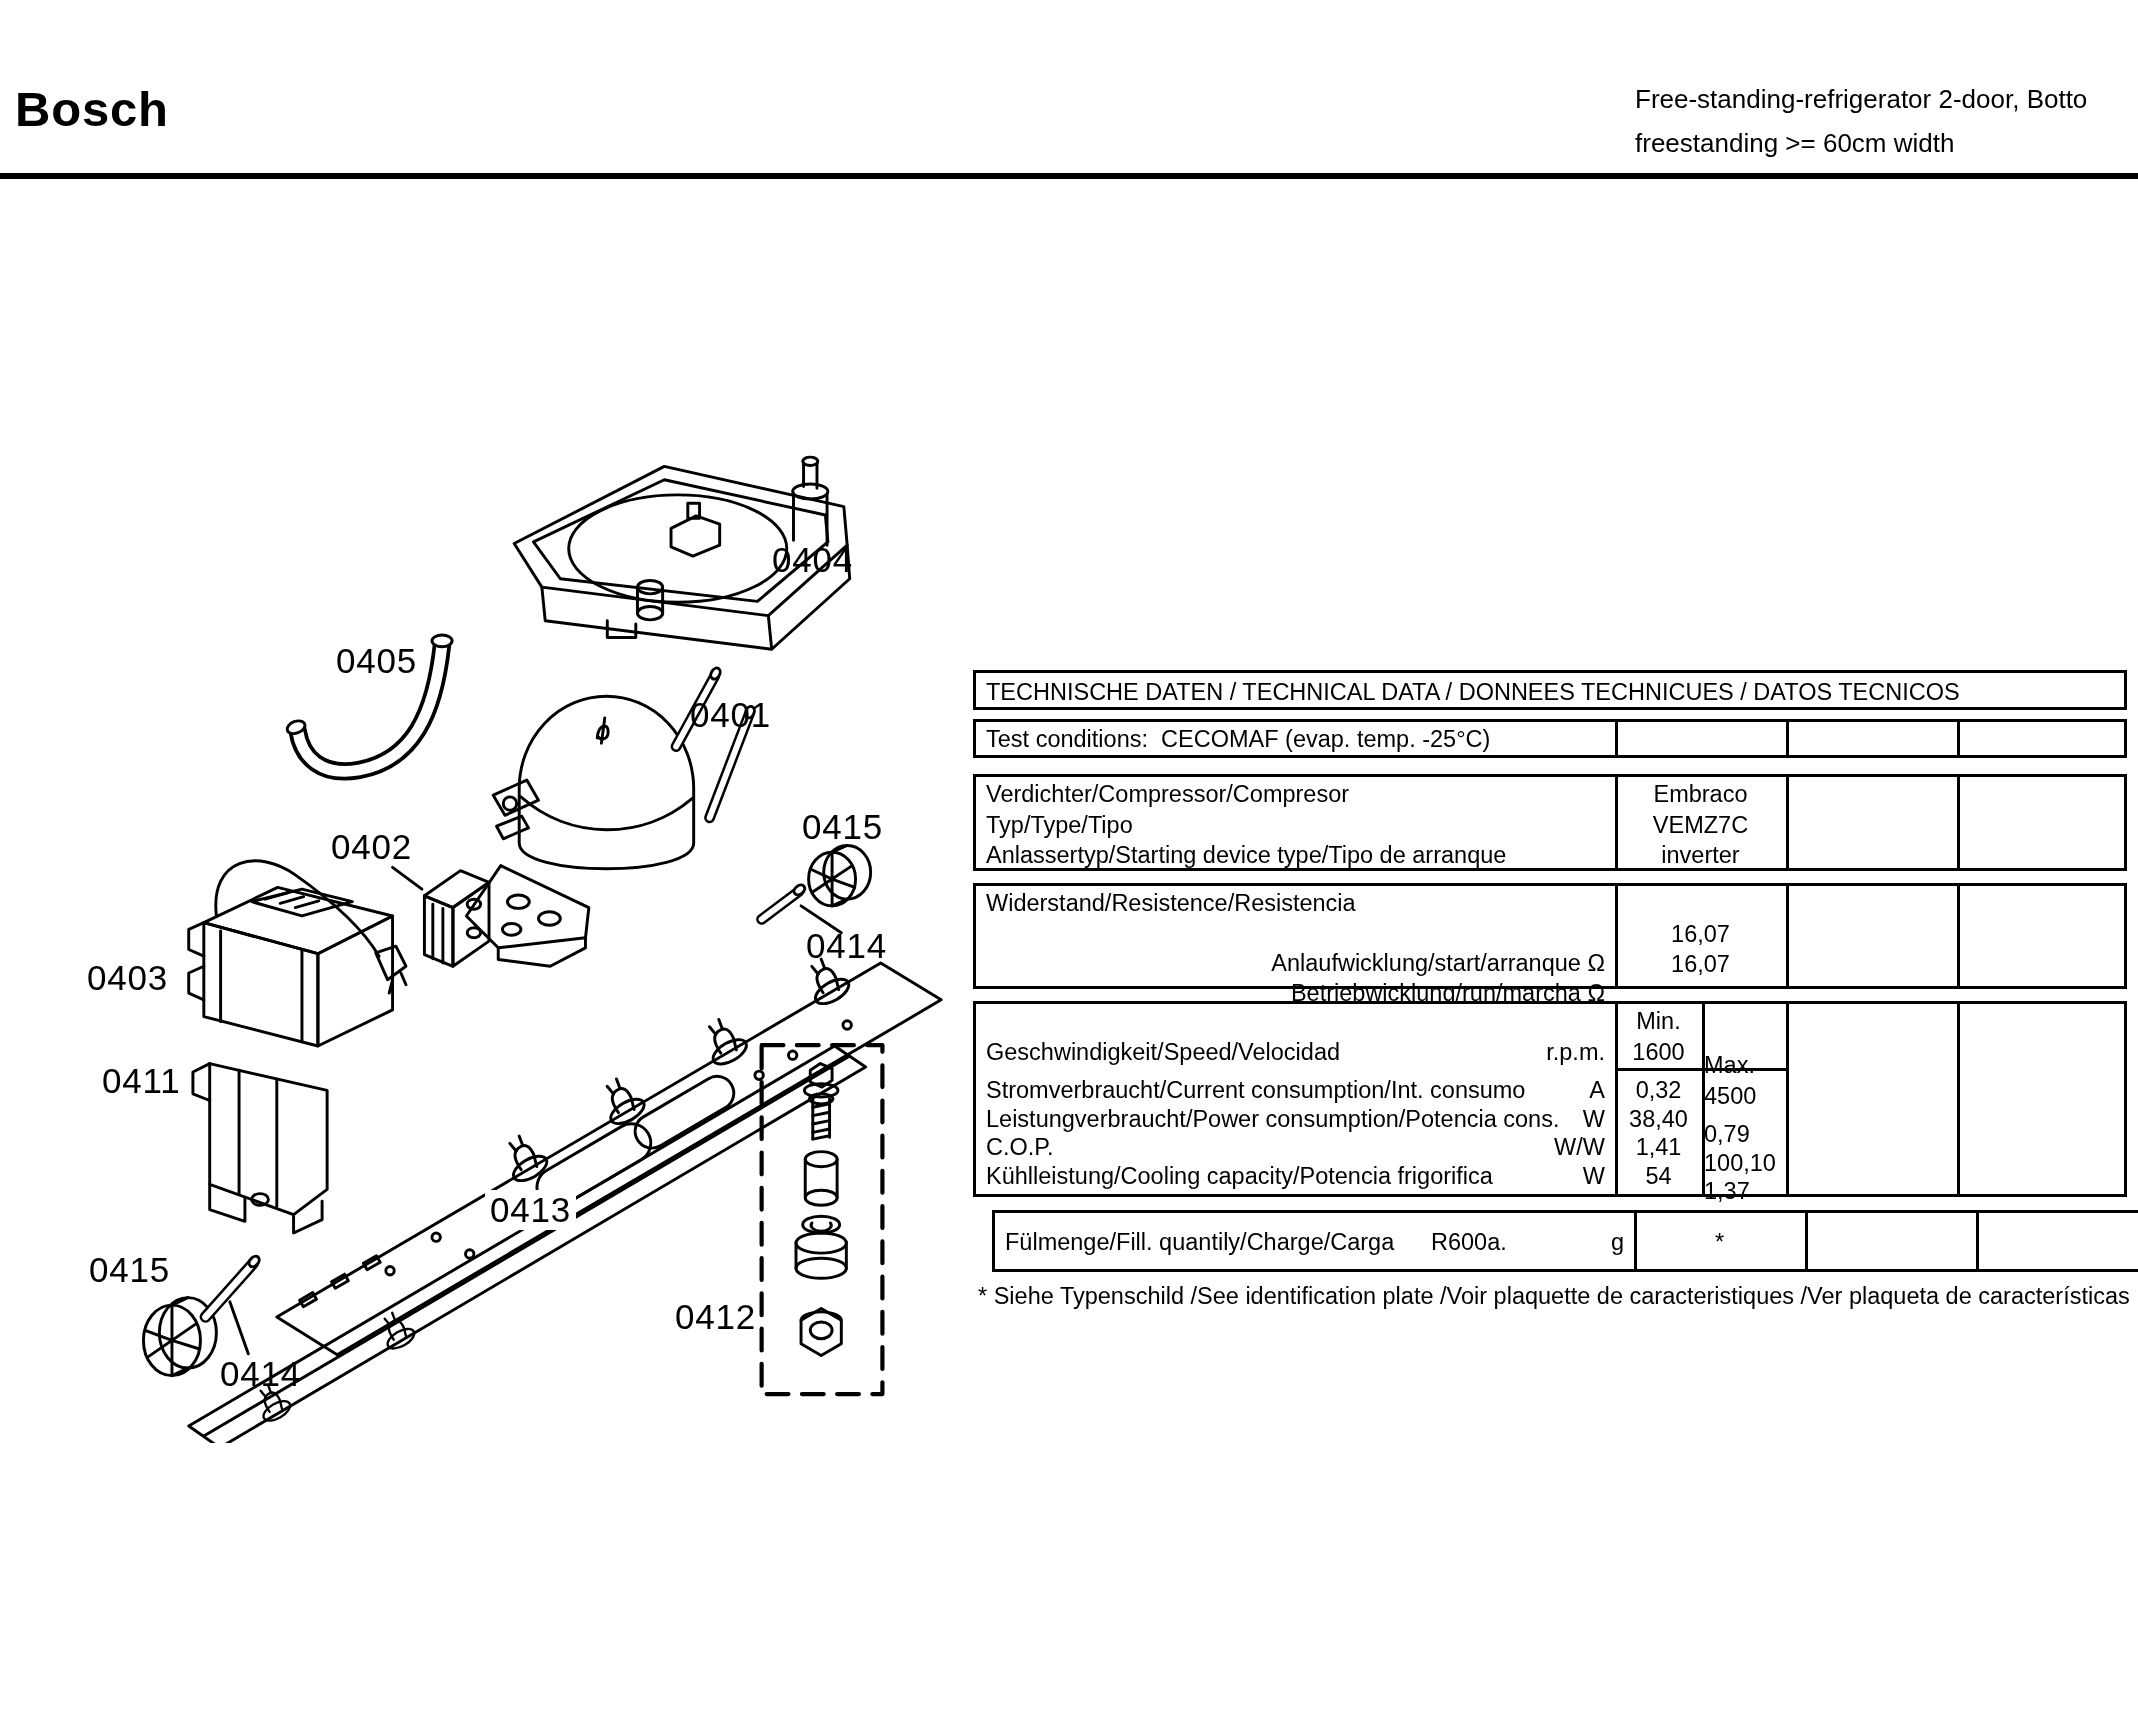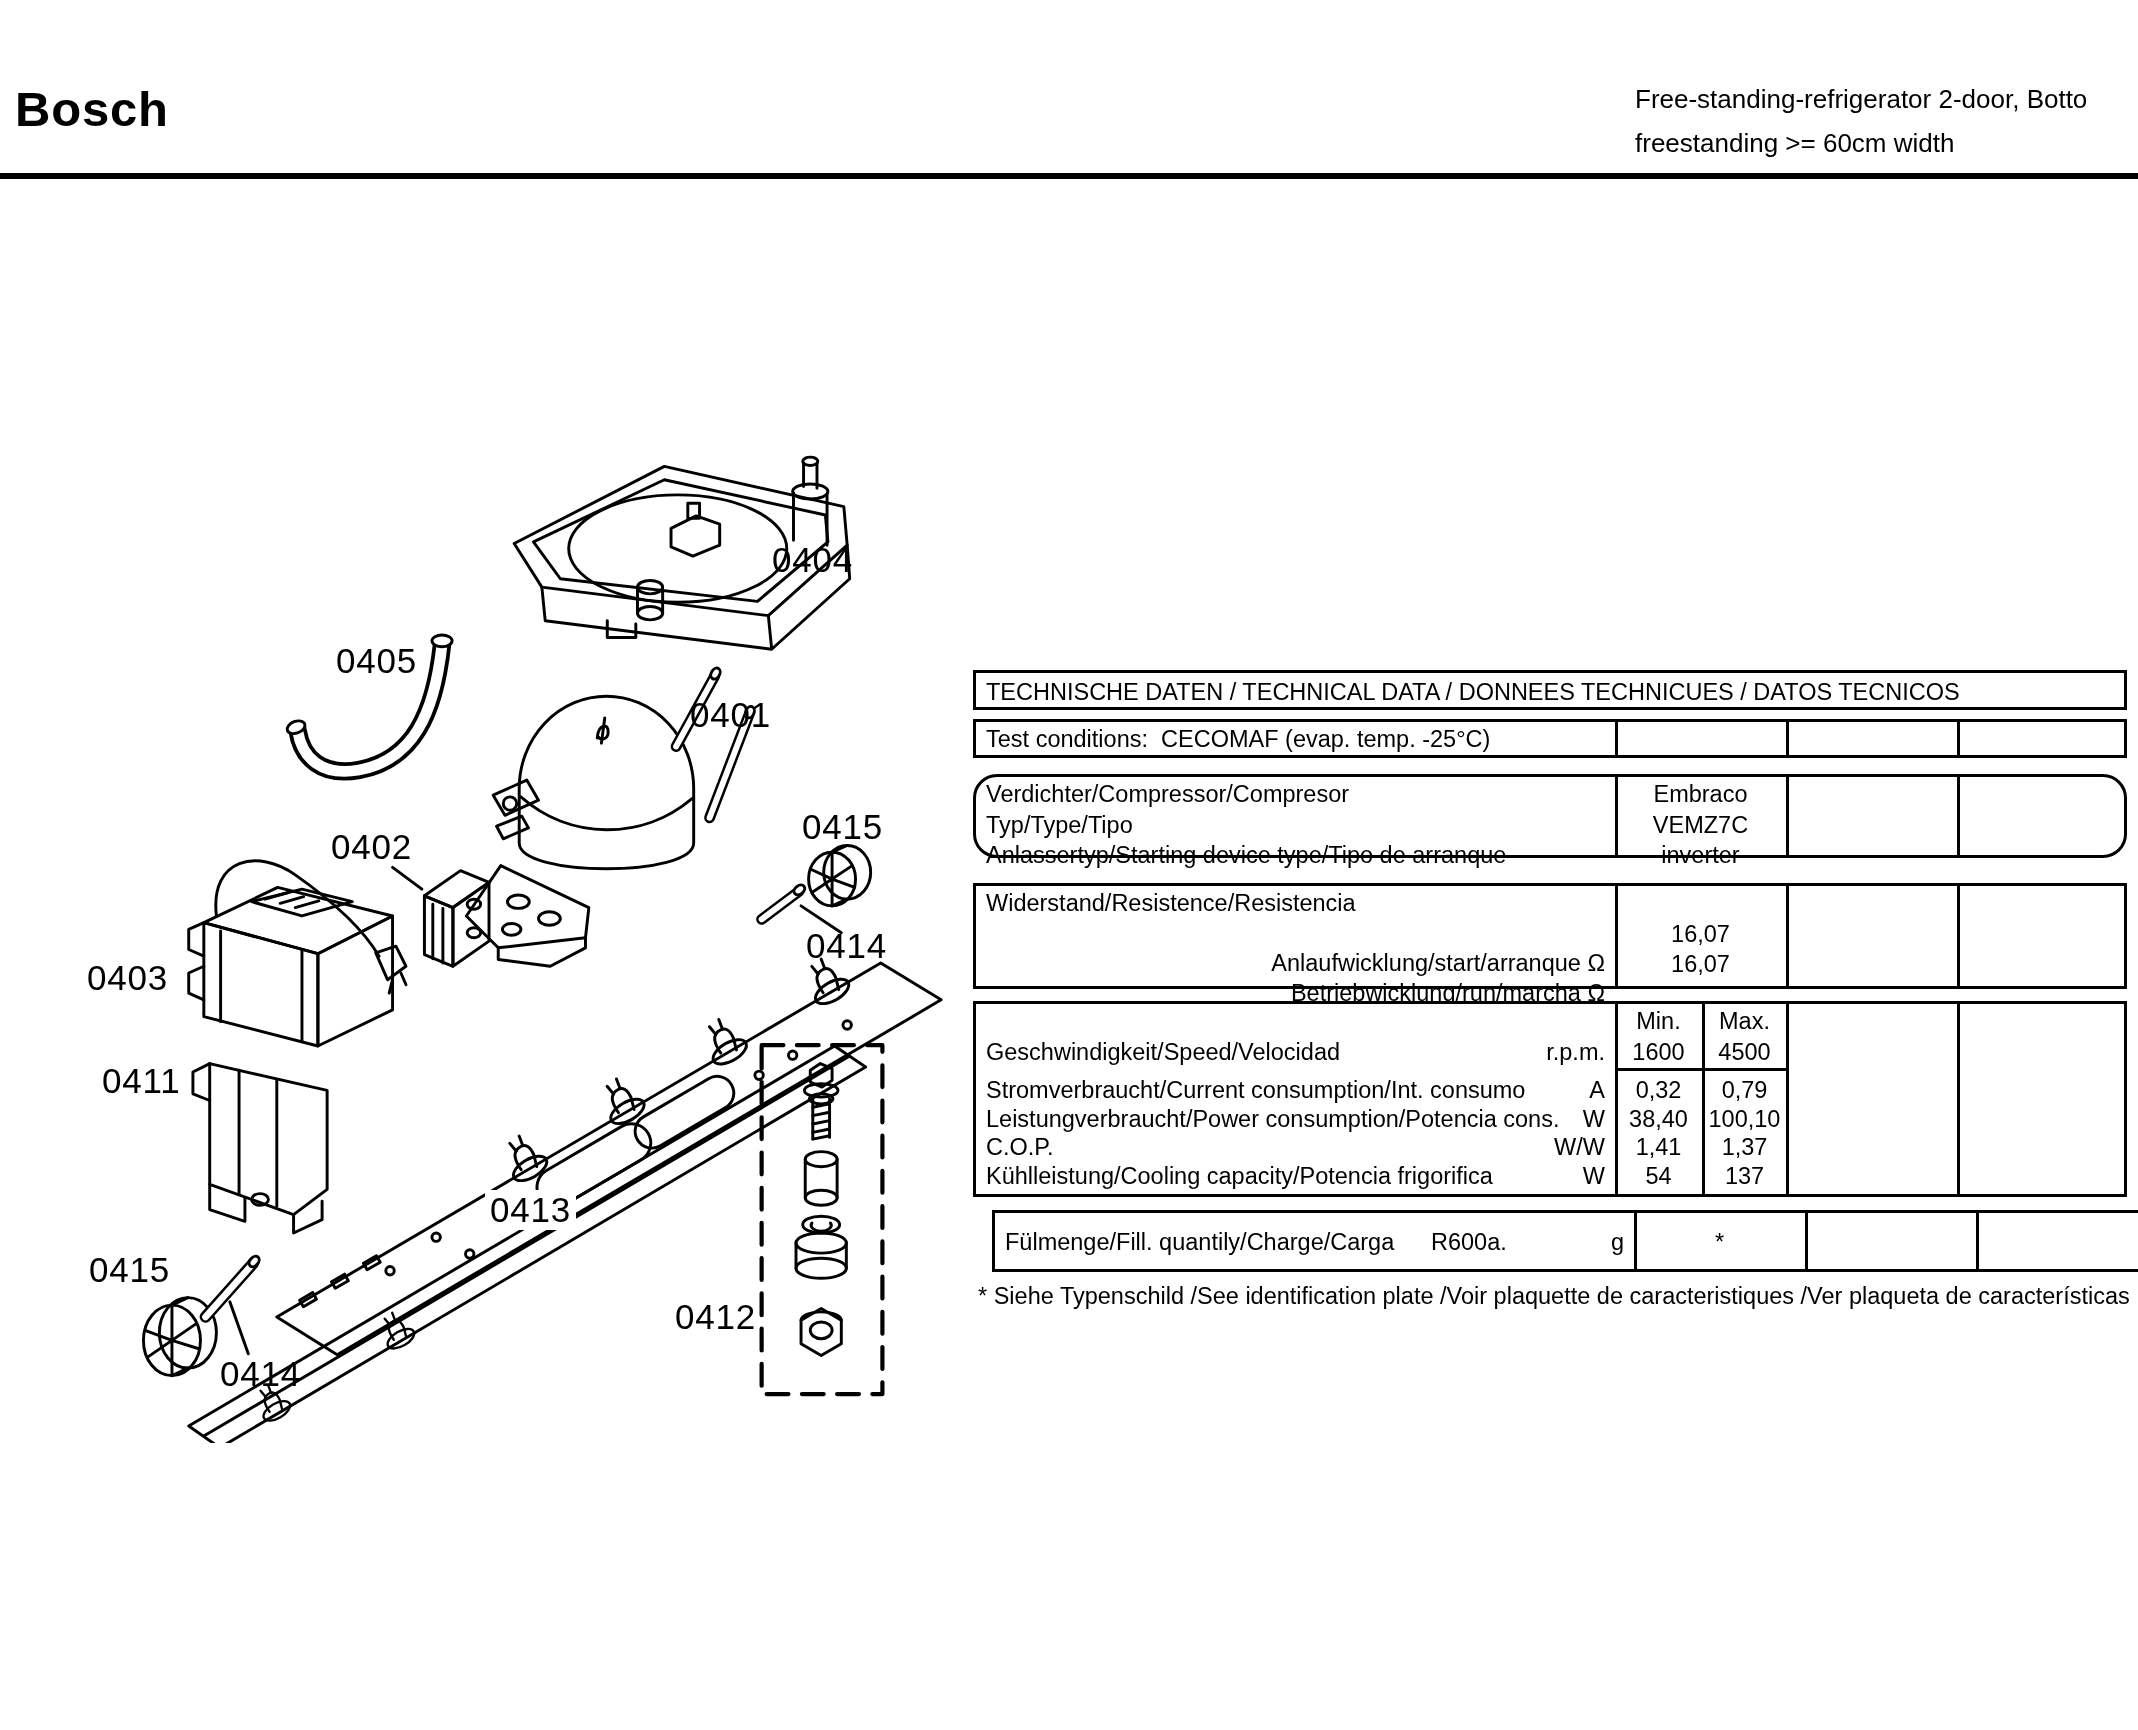--- a/index.html
+++ b/index.html
@@ -15,32 +15,32 @@
   svg.diagram{position:absolute;left:0;top:352px;width:973px;height:1091px;}
   svg.diagram *{vector-effect:none;}
 
   .plabel{position:absolute;font-size:35px;letter-spacing:0.8px;white-space:nowrap;}
   .plabel.onwhite{background:#fff;padding:0 5px;margin-top:35px;}
 
   .ttable{position:absolute;left:973px;top:670px;width:1154px;}
   .sec{position:absolute;left:0;width:1154px;border:3.4px solid #000;box-sizing:border-box;background:#fff;}
   .s1{top:0;height:40px;}
   .s2{top:49px;height:39px;}
-  .s3{top:104px;height:84px;border-radius:24px;}
+  .s3{top:104px;height:97px;}
   .s4{top:213px;height:106px;}
   .s5{top:331px;height:196px;}
   .s6{top:540px;height:62px;margin-left:19px;}
   .vl{position:absolute;top:0;bottom:0;width:2.5px;background:#000;}
   .hl{position:absolute;height:2.5px;background:#000;}
   .cell{position:absolute;font-size:23.5px;line-height:28.5px;white-space:pre;}
   .lft{left:10px;}
   .rgt{left:0;width:629px;text-align:right;}
   .v1{left:642px;width:165px;text-align:center;}
   .vmin{left:642px;width:81px;text-align:center;}
-  .vmax{left:728px;width:81px;text-align:center;}
+  .vmax{left:728px;width:81px;text-align:left;margin-top:44px;}
   .foot{position:absolute;left:5px;top:613px;font-size:23.5px;white-space:nowrap;}
 </style>
 </head>
 <body>
 
 <div class="brand">Bosch</div>
 
 <div class="prod">
   <div>Free-standing-refrigerator 2-door, Botto</div>
   <div>freestanding &gt;= 60cm width</div>

